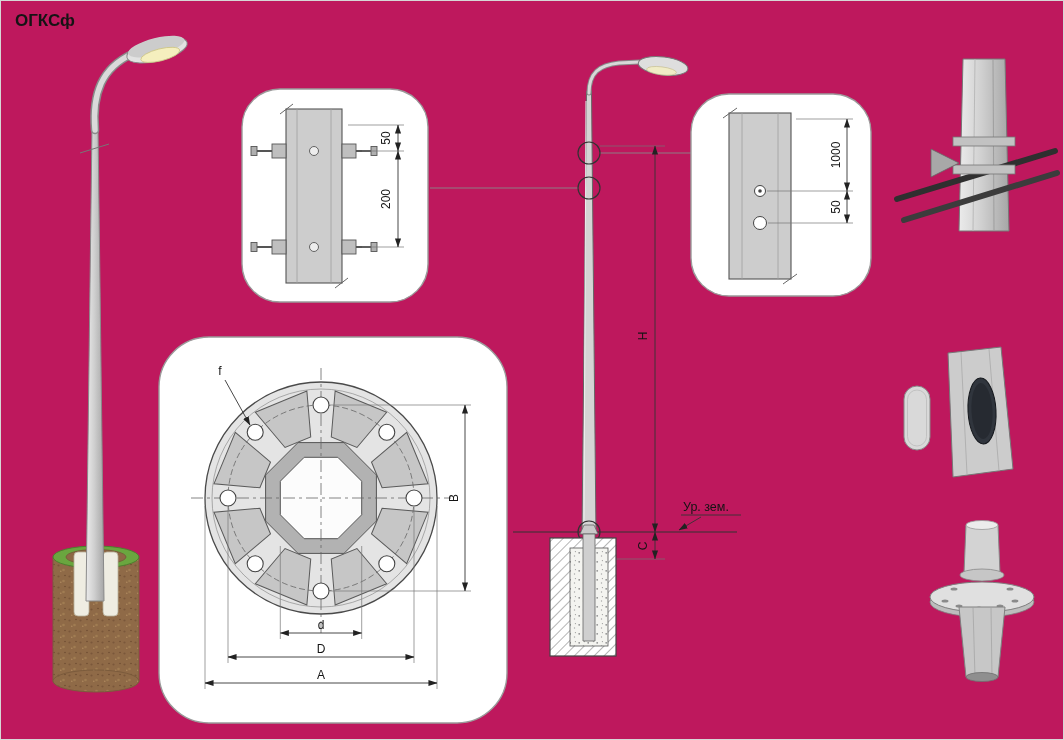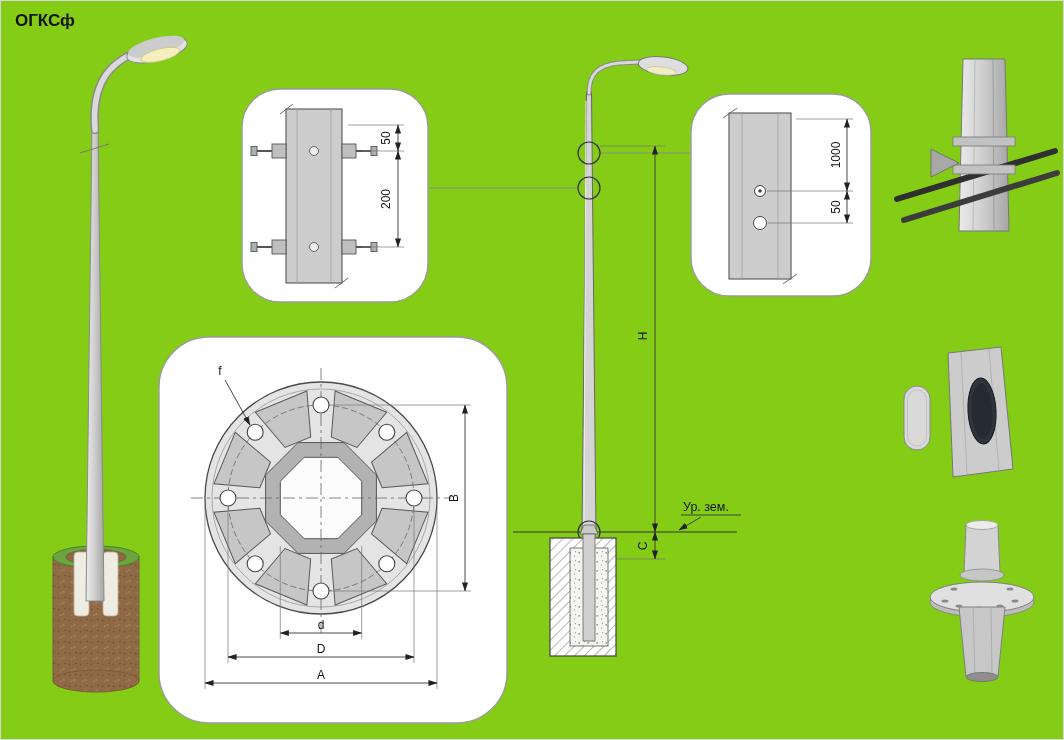--- a/index.html
+++ b/index.html
@@ -1,16 +1,16 @@
 <!DOCTYPE html>
 <html><head>
 <meta charset="utf-8">
 <style>
   html,body{margin:0;padding:0;background:#ffffff;}
-  #canvas{position:relative;width:1064px;height:740px;background:#84cc16;border:1px solid #d6d6d6;box-sizing:border-box;overflow:hidden;font-family:"Liberation Sans",sans-serif;}
+  #canvas{position:relative;width:1064px;height:740px;background:#be185d;border:1px solid #d6d6d6;box-sizing:border-box;overflow:hidden;font-family:"Liberation Sans",sans-serif;}
   svg{display:block;}
   text{font-family:"Liberation Sans","DejaVu Sans",sans-serif;fill:#141414;}
   .dimtxt{font-size:12px;}
   .title{font-size:17px;font-weight:bold;}
   .ground{font-size:12.5px;}
 </style>
 </head>
 <body>
 
 <div id="canvas">

